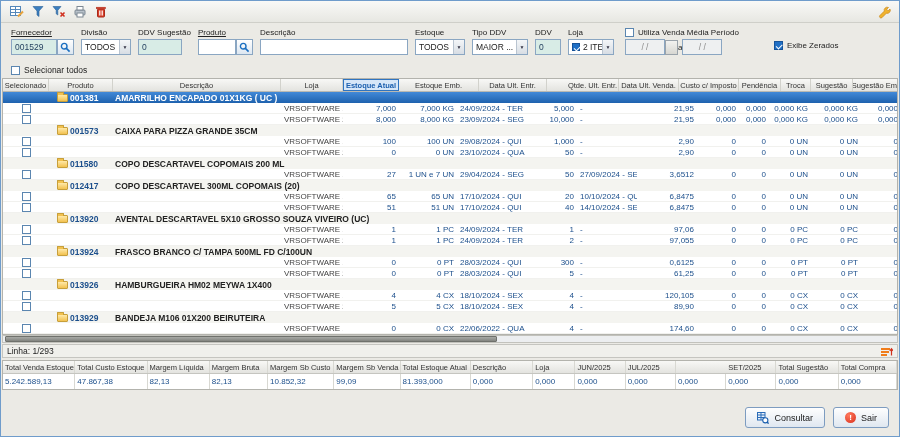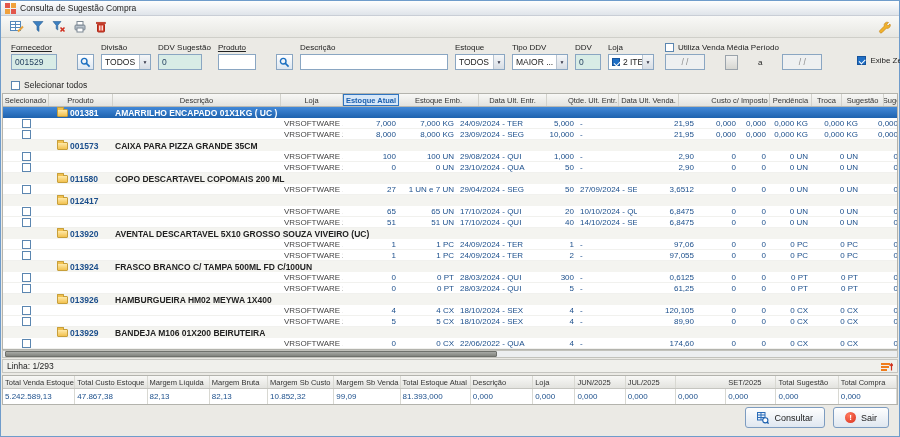--- a/index.html
+++ b/index.html
@@ -11,21 +11,21 @@
   .title{font-size:8.5px;color:#222}
   
   .toolbar{height:22px;background:linear-gradient(#f9f9f7,#e7e7e2);border-bottom:1px solid #cfcfc9;display:flex;align-items:center;gap:2px;padding:0 6px;flex:0 0 auto}
   .tool-btn{width:19px;height:18px;display:flex;align-items:center;justify-content:center;border:1px solid transparent;border-radius:2px;background:transparent;cursor:default}
   .tb-spacer{flex:1}
   
   .filters{padding:5px 8px 7px 10px;display:flex;align-items:flex-start;gap:7px;flex:0 0 auto}
   .fld{display:flex;flex-direction:column;gap:2px}
   .fld-label{font-size:8px;color:#222;white-space:nowrap}
   .fld-label.link{text-decoration:underline}
-  .hrow{display:flex;align-items:center;gap:20px}
+  .hrow{display:flex;align-items:center;gap:0}
   .inp{height:16px;border:1px solid #8aa6c2;font-size:8.5px;padding:0 3px;color:#1f3c5c;background:#fff;font-family:"Liberation Sans",sans-serif}
   .inp.teal{background:var(--teal-field,#d8ece6)}
   .inp.date{background:#eef0f1;color:#8a8a8a;text-align:center}
   .lookup{width:17px;height:16px;border:1px solid #8aa6c2;background:linear-gradient(#ffffff,#dde7f1);display:flex;align-items:center;justify-content:center;padding:0;cursor:default}
   .cal-btn{width:13px;height:15px;border:1px solid #9aa3ab;background:linear-gradient(#f2f2f0,#d7d7d2);cursor:default}
   .sel{height:16px;background:#fff;border:1px solid #8aa6c2;display:flex;align-items:center;font-size:8.5px;color:#222;padding-left:3px;white-space:nowrap;overflow:hidden}
   .sel .sel-text{overflow:hidden;text-overflow:clip;white-space:nowrap}
   .sel .arr{margin-left:auto;min-width:11px;height:100%;background:linear-gradient(#f4f6f8,#d7dde4);border-left:1px solid #b9c4d0;display:flex;align-items:center;justify-content:center;font-size:5px;color:#334}
   .cb{position:relative;width:9px;height:9px;border:1px solid #5b86b0;background:#fff;display:inline-block;flex:0 0 auto}
   .cb.checked{background:var(--accent,#1f6fc5);border-color:#16539a}
@@ -72,31 +72,20 @@
   .buttonbar{margin-top:auto;display:flex;justify-content:flex-end;align-items:center;gap:8px;padding:0 10px 8px;flex:0 0 auto}
   .btn{height:21px;display:flex;align-items:center;gap:5px;padding:0 11px;font-size:9px;color:#1a1a1a;border:1px solid #7d9cc0;border-radius:3px;background:linear-gradient(#fefefe,#dfe7f0);cursor:default;font-family:"Liberation Sans",sans-serif}
   .exit-dot{width:11px;height:11px;border-radius:50%;background:radial-gradient(circle at 35% 30%,#ff7a5e,#d92f1d);color:#fff;font-size:8px;font-weight:bold;display:flex;align-items:center;justify-content:center}
   .w46{width:46px}.w50{width:50px}.w44{width:44px}.w38{width:38px}.w148{width:148px}.w56{width:56px}.w26{width:26px}.w62{width:46px}.w40{width:40px}
 </style>
 </head>
 <body>
 
 <div class="window">
 
-  <div class="titlebar">
-    <span style="display:flex">
-      <svg width="11" height="11">
-          <rect x="0" y="0" width="5" height="5" fill="#e2574c"></rect>
-          <rect x="6" y="0" width="5" height="5" fill="#f0a13c"></rect>
-          <rect x="0" y="6" width="5" height="5" fill="#f0a13c"></rect>
-          <rect x="6" y="6" width="5" height="5" fill="#e2574c"></rect>
-        </svg>
-    </span>
-    <span class="title">Consulta de Sugestão Compra</span>
-  </div>
 
   <div class="toolbar">
     <button class="tool-btn">
       <svg width="14" height="13">
           <rect x="0.5" y="1.5" width="10" height="9" fill="#fff" stroke="#5588bb"></rect>
           <line x1="0.5" y1="4.5" x2="10.5" y2="4.5" stroke="#5588bb"></line>
           <line x1="0.5" y1="7.5" x2="10.5" y2="7.5" stroke="#5588bb"></line>
           <line x1="5.5" y1="1.5" x2="5.5" y2="10.5" stroke="#5588bb"></line>
           <line x1="8" y1="11.5" x2="13" y2="6.5" stroke="#e8a33d" stroke-width="2"></line>
         </svg>
@@ -232,21 +221,21 @@
     <div class="g-header">
         <div class="gh-cell" style="width: 46px;">Selecionado</div>
         <div class="gh-cell" style="width: 64px;">Produto</div>
         <div class="gh-cell" style="width: 168px;">Descrição</div>
         <div class="gh-cell" style="width: 62px;">Loja</div>
         <div class="gh-cell sorted" style="width: 56px;">Estoque Atual</div>
         <div class="gh-cell" style="width: 80px;">Estoque Emb.</div>
         <div class="gh-cell" style="width: 68px;">Data Ult. Entr.</div>
         <div class="gh-cell" style="width: 52px; margin-left: 20px;">Qtde. Ult. Entr.</div>
         <div class="gh-cell" style="width: 60px;">Data Ult. Venda.</div>
-        <div class="gh-cell" style="width: 60px; margin-left: 31px;">Custo c/ Imposto</div>
+        <div class="gh-cell" style="width: 60px;">Custo c/ Imposto</div>
         <div class="gh-cell" style="width: 42px;">Pendência</div>
         <div class="gh-cell" style="width: 30px;">Troca</div>
         <div class="gh-cell" style="width: 42px;">Sugestão</div>
         <div class="gh-cell" style="width: 50px;">Sugestão Emb.</div>
         <div class="gh-cell" style="width: 40px;">Qtd. Compra</div>
       </div>
     <div class="g-body">
         <div class="g-row group selected">
           <div class="g-cell" style="width: 46px;"></div>
           <div class="g-cell prod" style="width: 64px;">
@@ -360,20 +349,21 @@
           <div class="g-cell val" style="width: 42px; justify-content: flex-end;">0 UN</div>
           <div class="g-cell val" style="width: 50px; justify-content: flex-end;">0 UN</div>
           <div class="g-cell val" style="width: 40px; justify-content: flex-end;">0</div>
         </div>
         <div class="g-row group">
           <div class="g-cell" style="width: 46px;"></div>
           <div class="g-cell prod" style="width: 64px;">
             <span class="folder"></span>
             <span class="pcode">012417</span>
           </div>
+          <div class="g-cell gdesc">COPO DESCARTAVEL 300ML COPOMAIS (20)</div>
         </div>
         <div class="g-row store">
           <div class="g-cell selc" style="width: 46px;">
             <span class="cb"></span>
           </div>
           <div class="g-cell" style="width: 232px;"></div>
           <div class="g-cell loja" style="width: 62px;">VRSOFTWARE 1</div>
           <div class="g-cell val" style="width: 56px; justify-content: flex-end;">65</div>
           <div class="g-cell val" style="width: 58px; justify-content: flex-end;">65 UN</div>
           <div class="g-cell val" style="width: 68px; justify-content: flex-start;">17/10/2024 - QUI</div>

